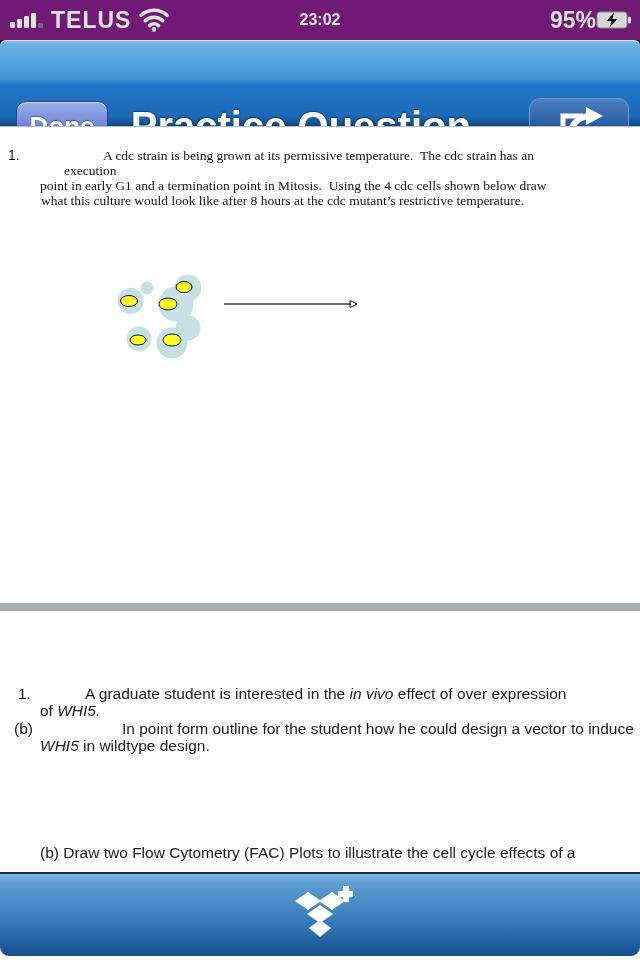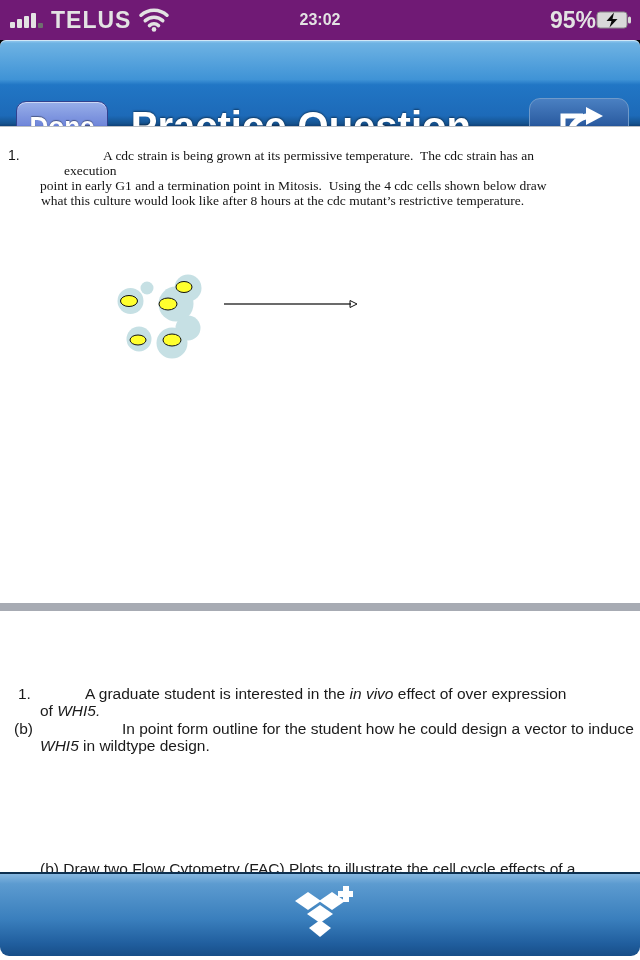--- a/index.html
+++ b/index.html
@@ -141,21 +141,21 @@
 
   <div class="abs divider"></div>
 
   <div>
     <span class="sans-line" style="left:18px;top:558px;">1.</span>
     <span class="sans-line" style="left:85px;top:558px;"><span>A graduate student is interested in the </span><span style="font-style: italic;">in vivo</span><span> effect of over expression</span></span>
     <span class="sans-line" style="left:40px;top:575px;"><span>of </span><span style="font-style: italic;">WHI5.</span></span>
     <span class="sans-line" style="left:14px;top:593px;">(b)</span>
     <span class="sans-line" style="left:78px;top:593px;margin-left:44px;">In point form outline for the student how he could design a vector to induce</span>
     <span class="sans-line" style="left:40px;top:610px;"><span style="font-style: italic;">WHI5</span><span> in wildtype design.</span></span>
-    <span class="sans-line" style="left:40px;top:733px;text-align:center;">(b) Draw two Flow Cytometry (FAC) Plots to illustrate the cell cycle effects of a</span>
+    <span class="sans-line" style="left:40px;top:717px;text-align:center;">(b) Draw two Flow Cytometry (FAC) Plots to illustrate the cell cycle effects of a</span>
   </div>
 </div>
 
 <div class="abs toolbar">
   <div class="dropbox-btn">
     <span style="display:flex;">
       <svg width="66" height="58" viewBox="0 0 66 58">
         <polygon points="8,15 21,6 34,15 21,24" fill="#fff"></polygon>
         <polygon points="32,15 45,6 58,15 45,24" fill="#fff"></polygon>
         <polygon points="20,28 33,19 46,28 33,37" fill="#fff"></polygon>

